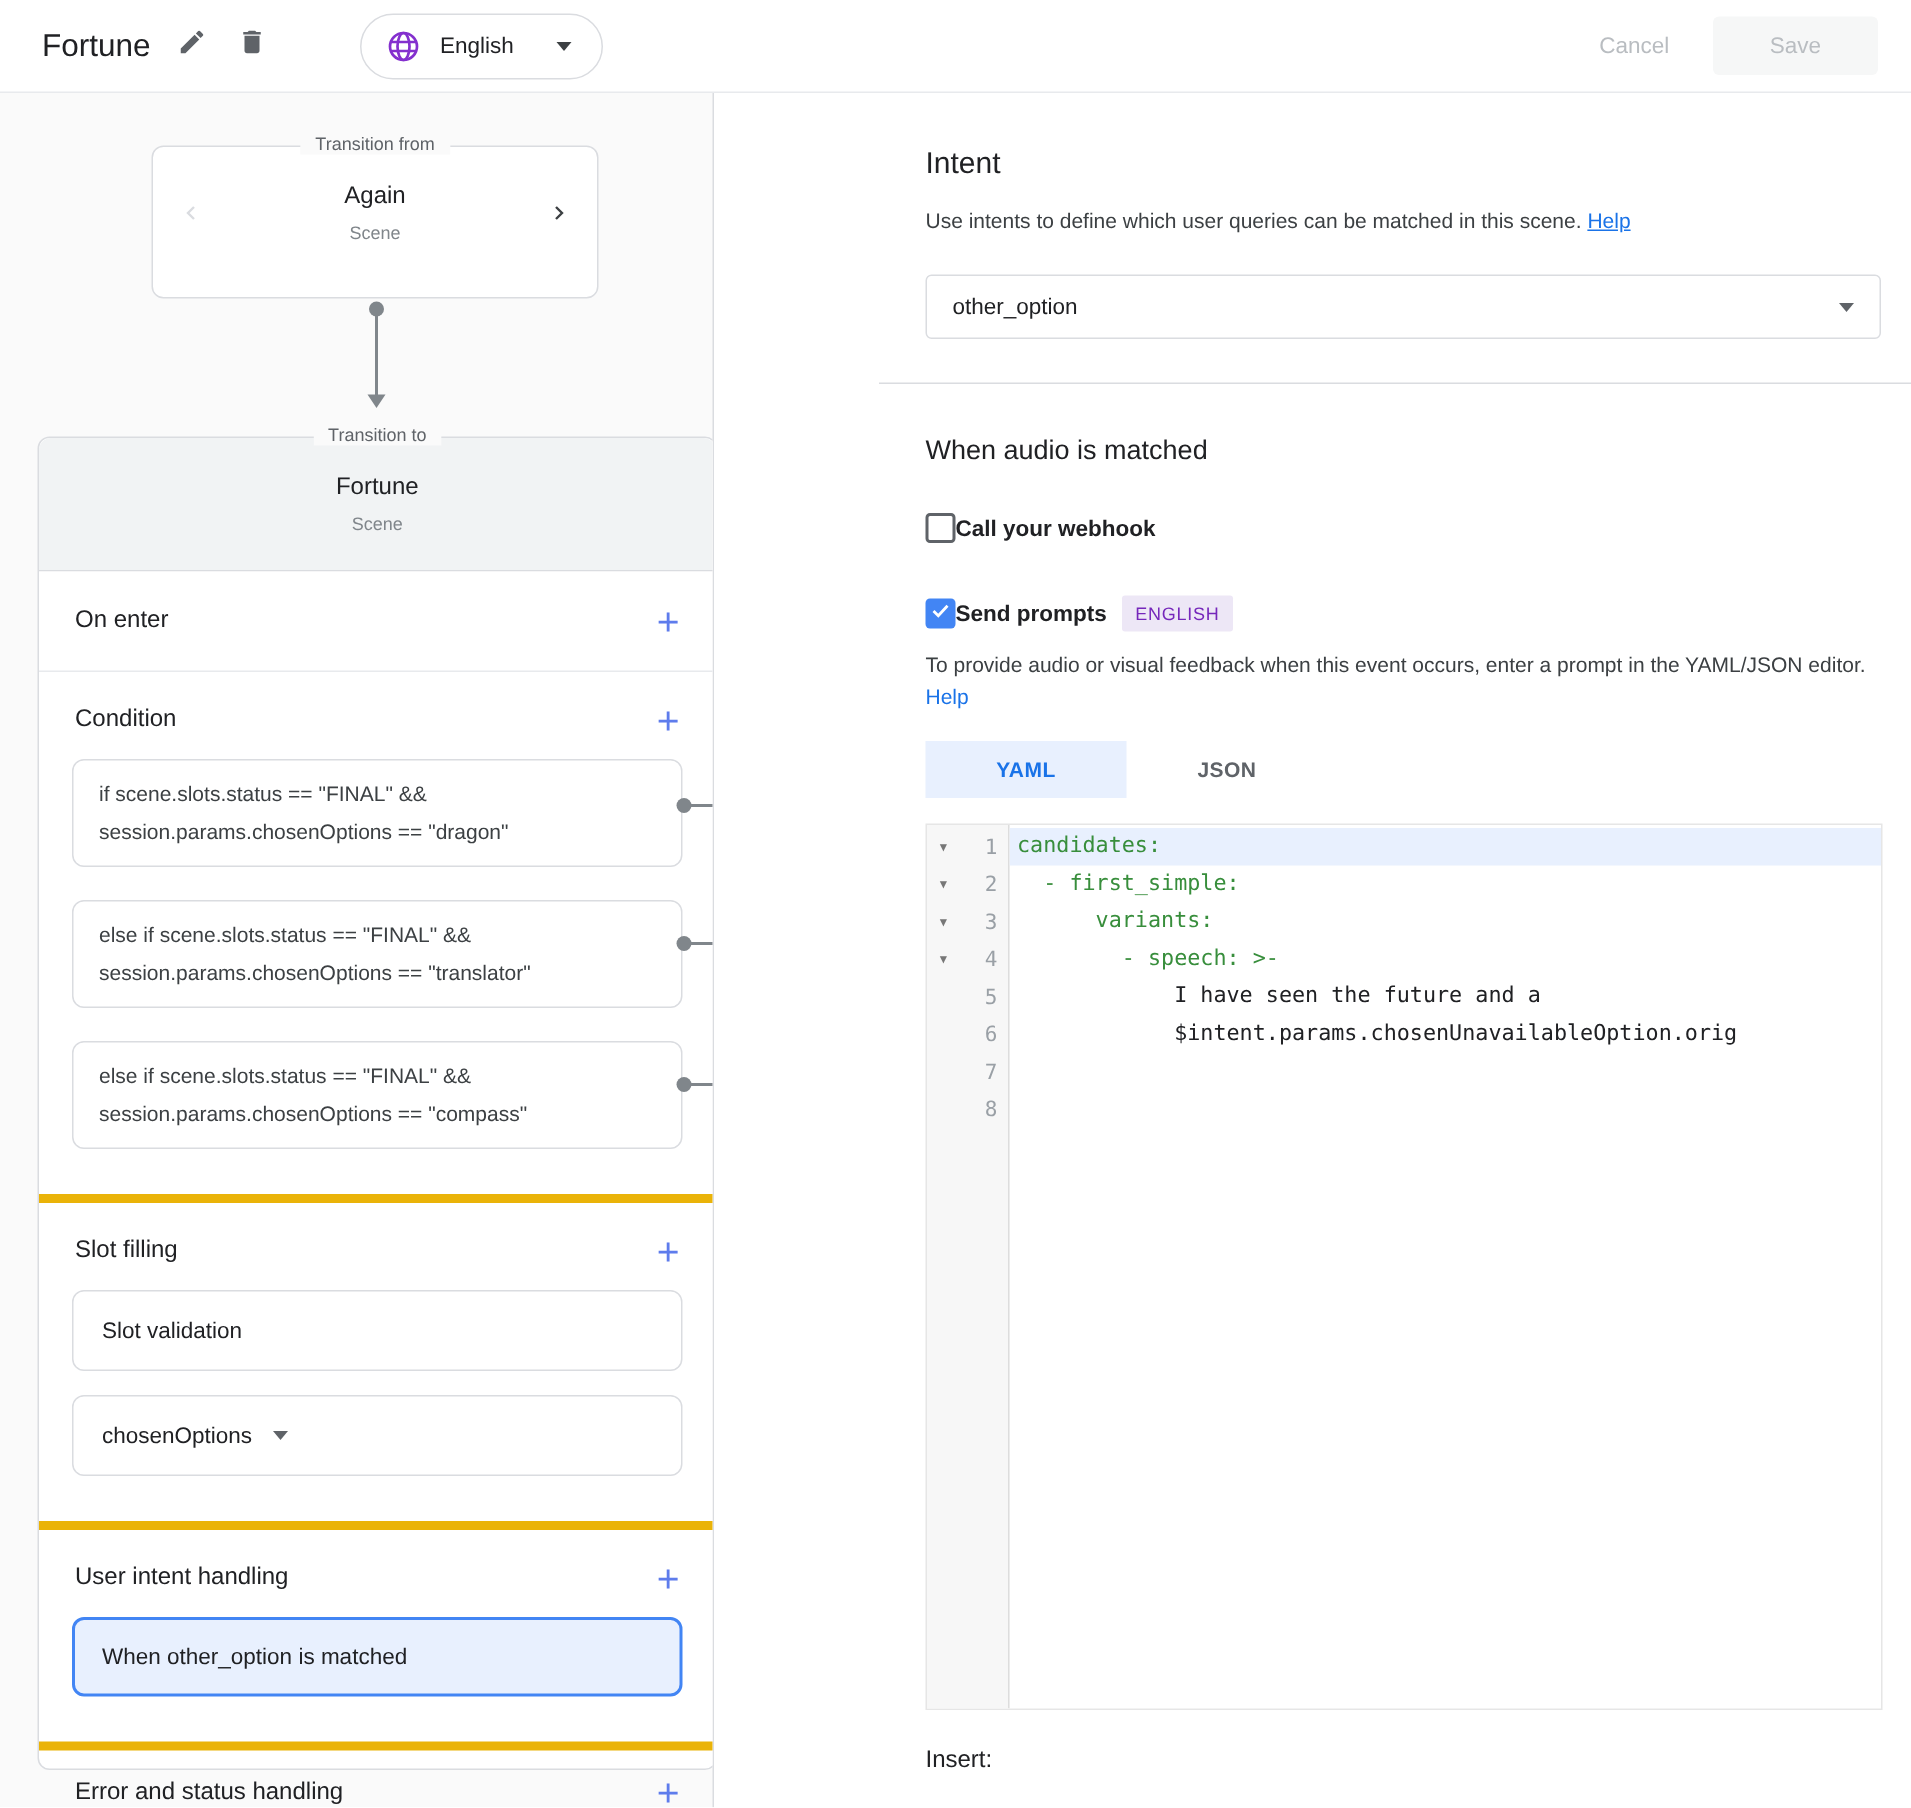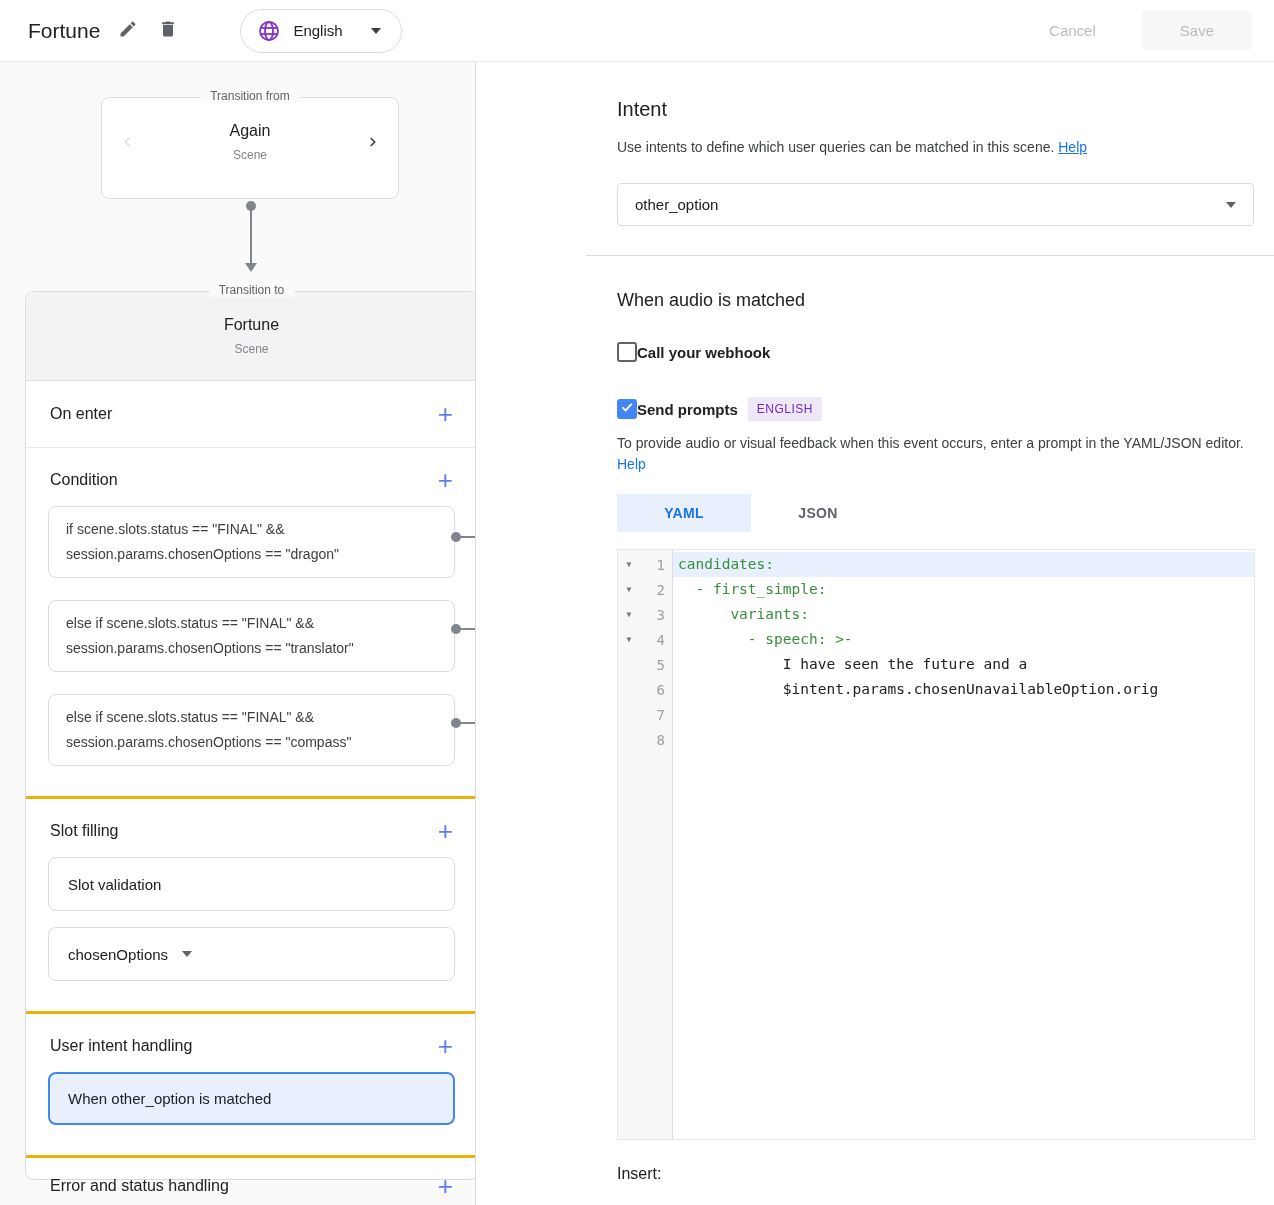--- a/index.html
+++ b/index.html
@@ -8,21 +8,21 @@
 
   
   .topbar { position:absolute; left:0; top:0; width:1274px; height:62px; background:#fff; border-bottom:1px solid #e8eaed; display:flex; align-items:center; z-index:5; }
   .tb-title { font-size:21px; color:#202124; margin-left:28px; }
   .tb-icon-btn { width:40px; height:40px; display:flex; align-items:center; justify-content:center; cursor:pointer; border-radius:50%; }
   .tb-icon-btn.pencil { margin-left:8px; }
   .lang-pill { margin-left:52px; height:44px; border:1px solid #dadce0; border-radius:24px; background:#fff; display:flex; align-items:center; padding:0 20px 0 16px; cursor:pointer; }
   .lang-pill .globe { margin-right:12px; display:flex; }
   .lang-pill .lang-label { font-size:15px; color:#202124; margin-right:28px; }
   .caret { width:0; height:0; border-left:5px solid transparent; border-right:5px solid transparent; border-top:6px solid #3c4043; }
-  .tb-right { margin-left:auto; display:flex; align-items:center; gap:28px; margin-right:22px; }
+  .tb-right { margin-left:auto; display:flex; align-items:center; gap:11px; margin-right:22px; }
   .btn-cancel { font-size:15px; color:#b9bdc1; background:none; border:none; padding:10px 18px; cursor:default; }
   .btn-save { font-size:15px; color:#b9bdc1; background:#f6f7f7; border:none; border-radius:4px; padding:11px 38px; cursor:default;text-align:right; }
 
   
   .canvas { position:absolute; left:0; top:62px; width:476px; height:1143px; background:#fafafa; border-right:1px solid #dadce0; overflow:hidden; }
   .card-label { position:absolute; top:-9px; left:50%; transform:translateX(-50%); background:#fafafa; padding:0 10px; font-size:12px; color:#5f6368; white-space:nowrap; }
 
   .from-card { position:absolute; left:101px; top:35px; width:298px; height:102px; background:#fff; border:1px solid #dadce0; border-radius:8px; }
   .from-card .fc-center { position:absolute; left:0; right:0; top:24px; text-align:center; }
   .fc-title { font-size:16px; color:#202124; }
@@ -34,21 +34,21 @@
   .v-connector { position:absolute; left:245px; top:139px; width:12px; height:72px; }
   .v-connector .dot { position:absolute; left:1px; top:0; width:10px; height:10px; border-radius:50%; background:#80868b; }
   .v-connector .line { position:absolute; left:5px; top:8px; width:1.5px; height:56px; background:#80868b; }
   .v-connector .head { position:absolute; left:0; top:62px; width:0; height:0; border-left:6px solid transparent; border-right:6px solid transparent; border-top:9px solid #80868b; }
 
   .to-card { position:absolute; left:25px; top:229px; width:453px; height:889px; background:#fff; border:1px solid #dadce0; border-radius:8px; }
   .to-header { background:#f1f3f4; border-bottom:1px solid #dadce0; border-radius:8px 8px 0 0; height:89px; text-align:center; padding-top:24px; }
   .sec-row { display:flex; align-items:center; justify-content:space-between; padding:0 24px; border-bottom:1px solid #e8eaed; height:67px; }
   .sec-label { font-size:16px; color:#202124; }
   .plus { font-size:26px; font-weight:300; color:#5e7cec; line-height:20px; cursor:pointer; }
-  .section { border-bottom:3px solid #eab308; padding:14px 0 30px 0; }
+  .section { border-bottom:6px solid #eab308; padding:14px 0 30px 0; }
   .section-head { display:flex; align-items:center; justify-content:space-between; padding:8px 24px 16px 24px; }
   .cond-box { margin:0 22px 22px 22px; background:#fff; border:1px solid #dadce0; border-radius:8px; padding:10px 17px; font-size:14px; color:#3c4043; line-height:25px; cursor:pointer; }
   .cond-box:last-child { margin-bottom:0; }
   .slot-box { margin:0 22px; background:#fff; border:1px solid #dadce0; border-radius:8px; height:54px; display:flex; align-items:center; padding:0 19px; font-size:15px; color:#202124; cursor:pointer; }
   .slot-box + .slot-box { margin-top:16px; }
   .slot-box .caret { margin-left:14px; border-top-color:#5f6368; }
   .sel-box { margin:0 22px; background:#e8f0fe; border:2px solid #4285f4; border-radius:8px; height:53px; display:flex; align-items:center; padding:0 18px; font-size:15px; color:#202124; cursor:pointer; }
   .sec-row.last { border-bottom:none; height:55px; }
 
   .c-conn { position:absolute; left:451px; height:12px; width:90px; }

